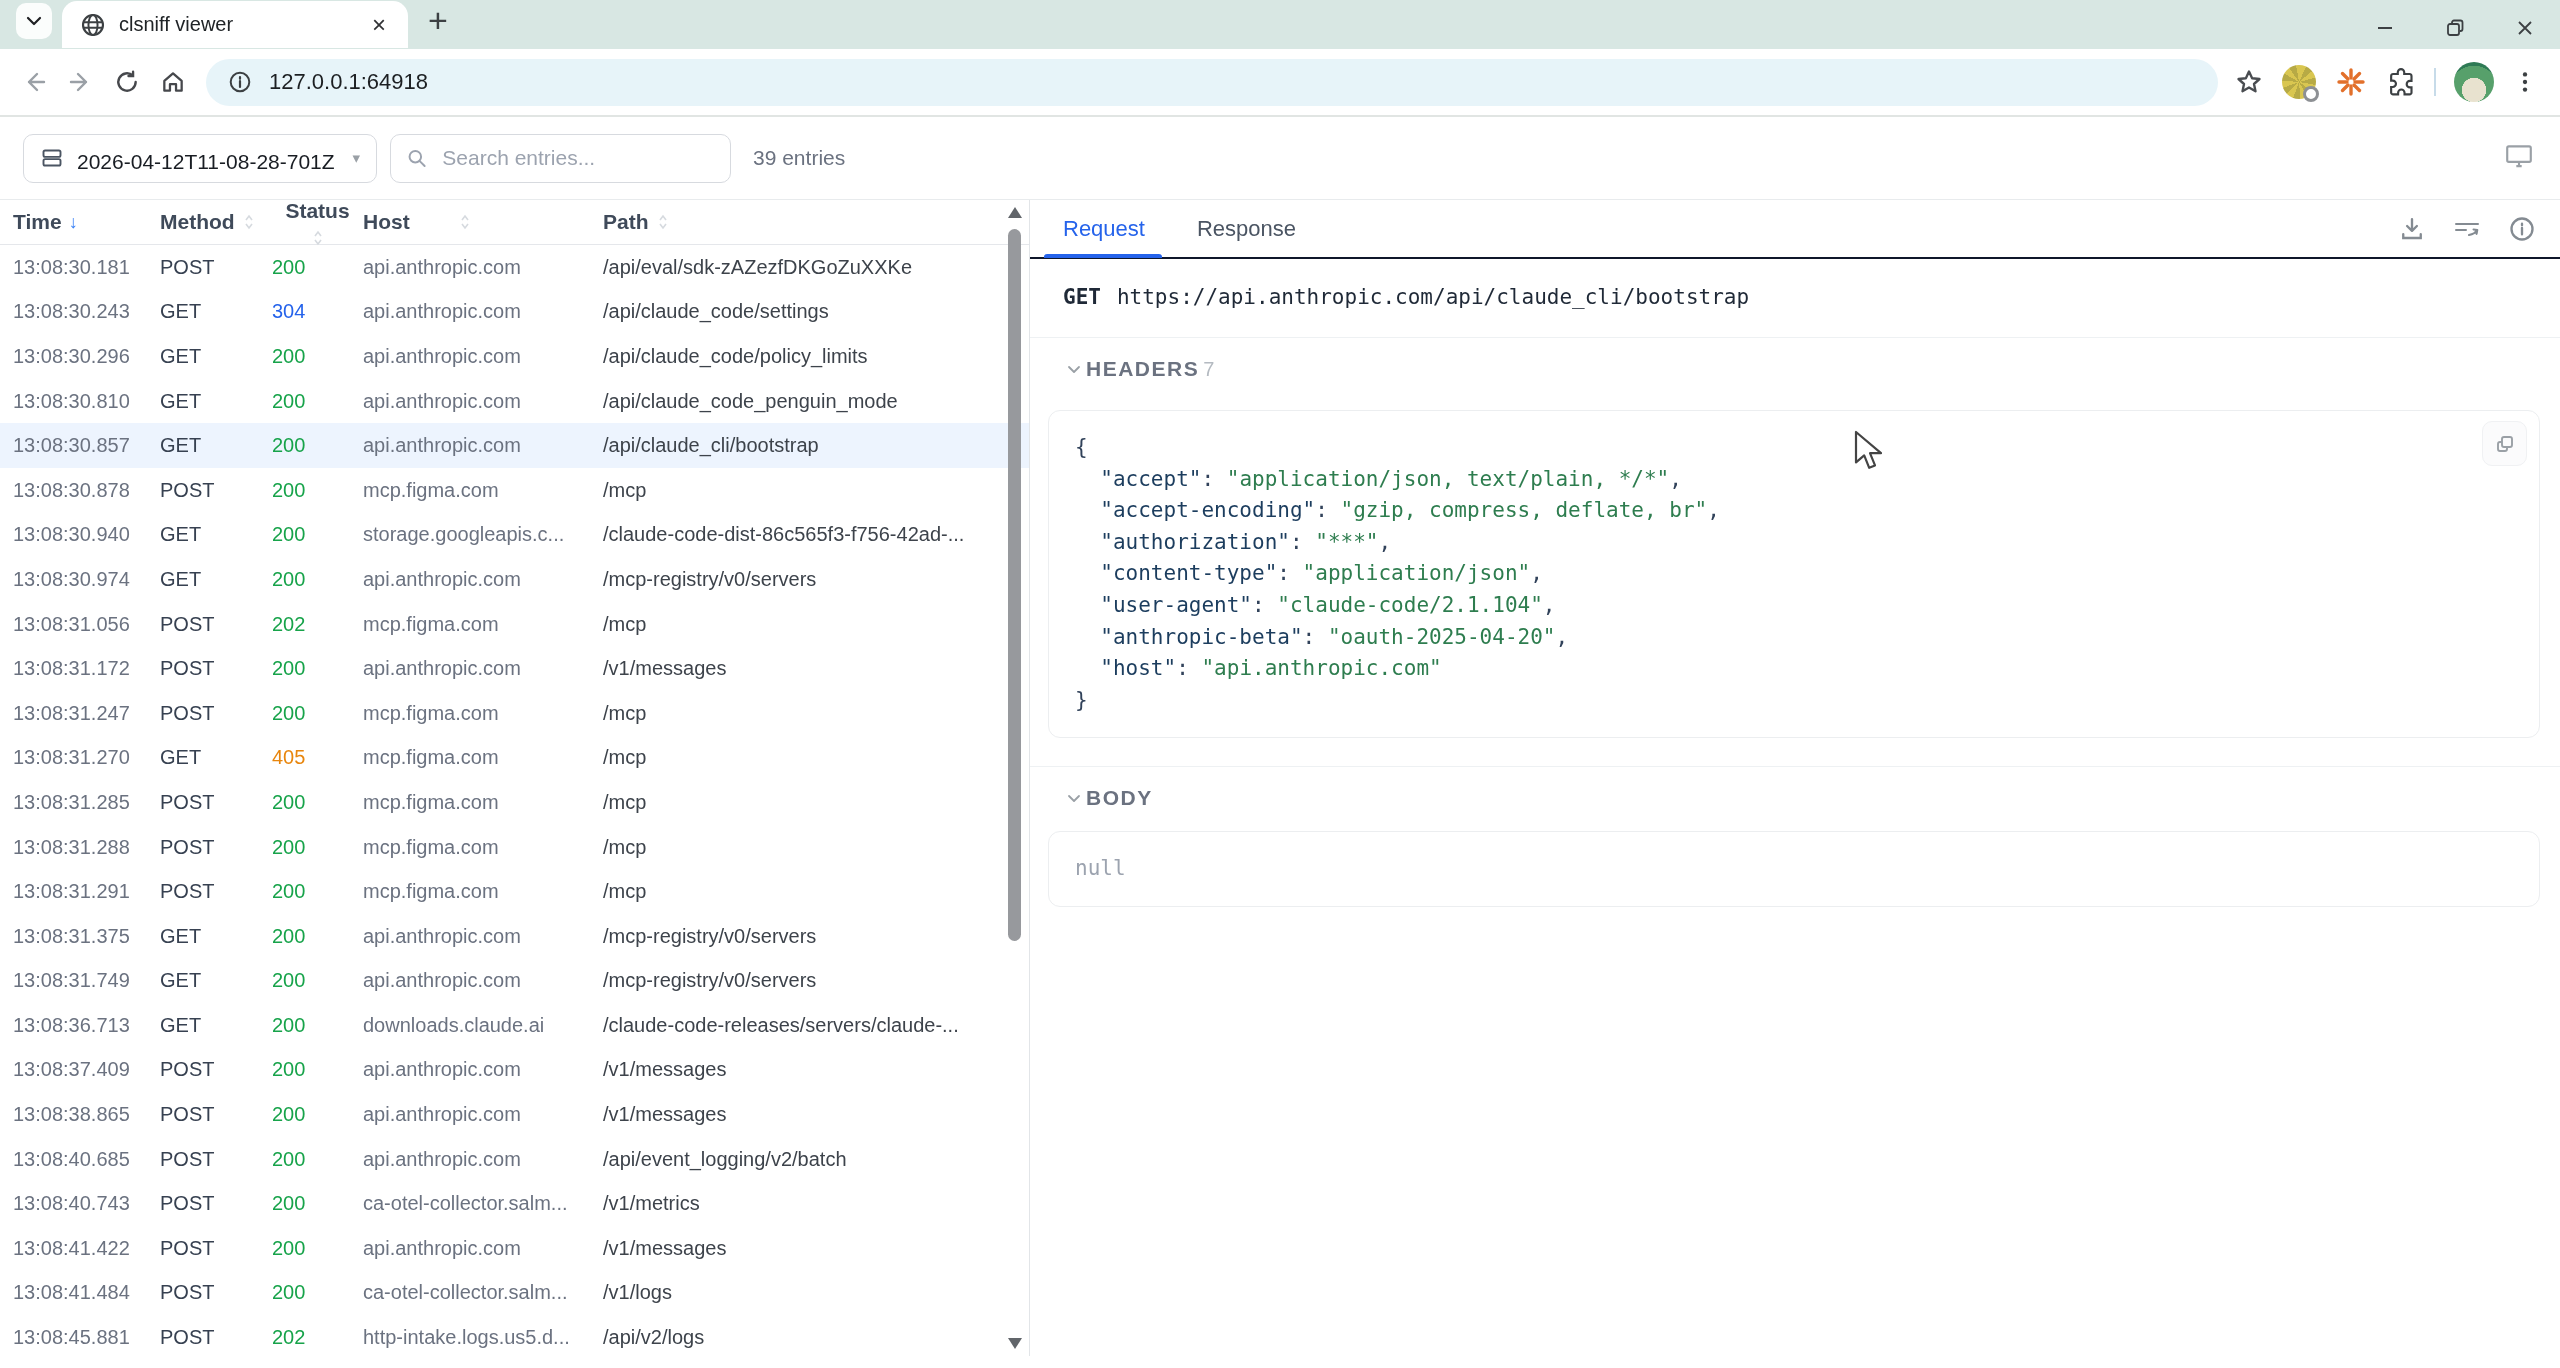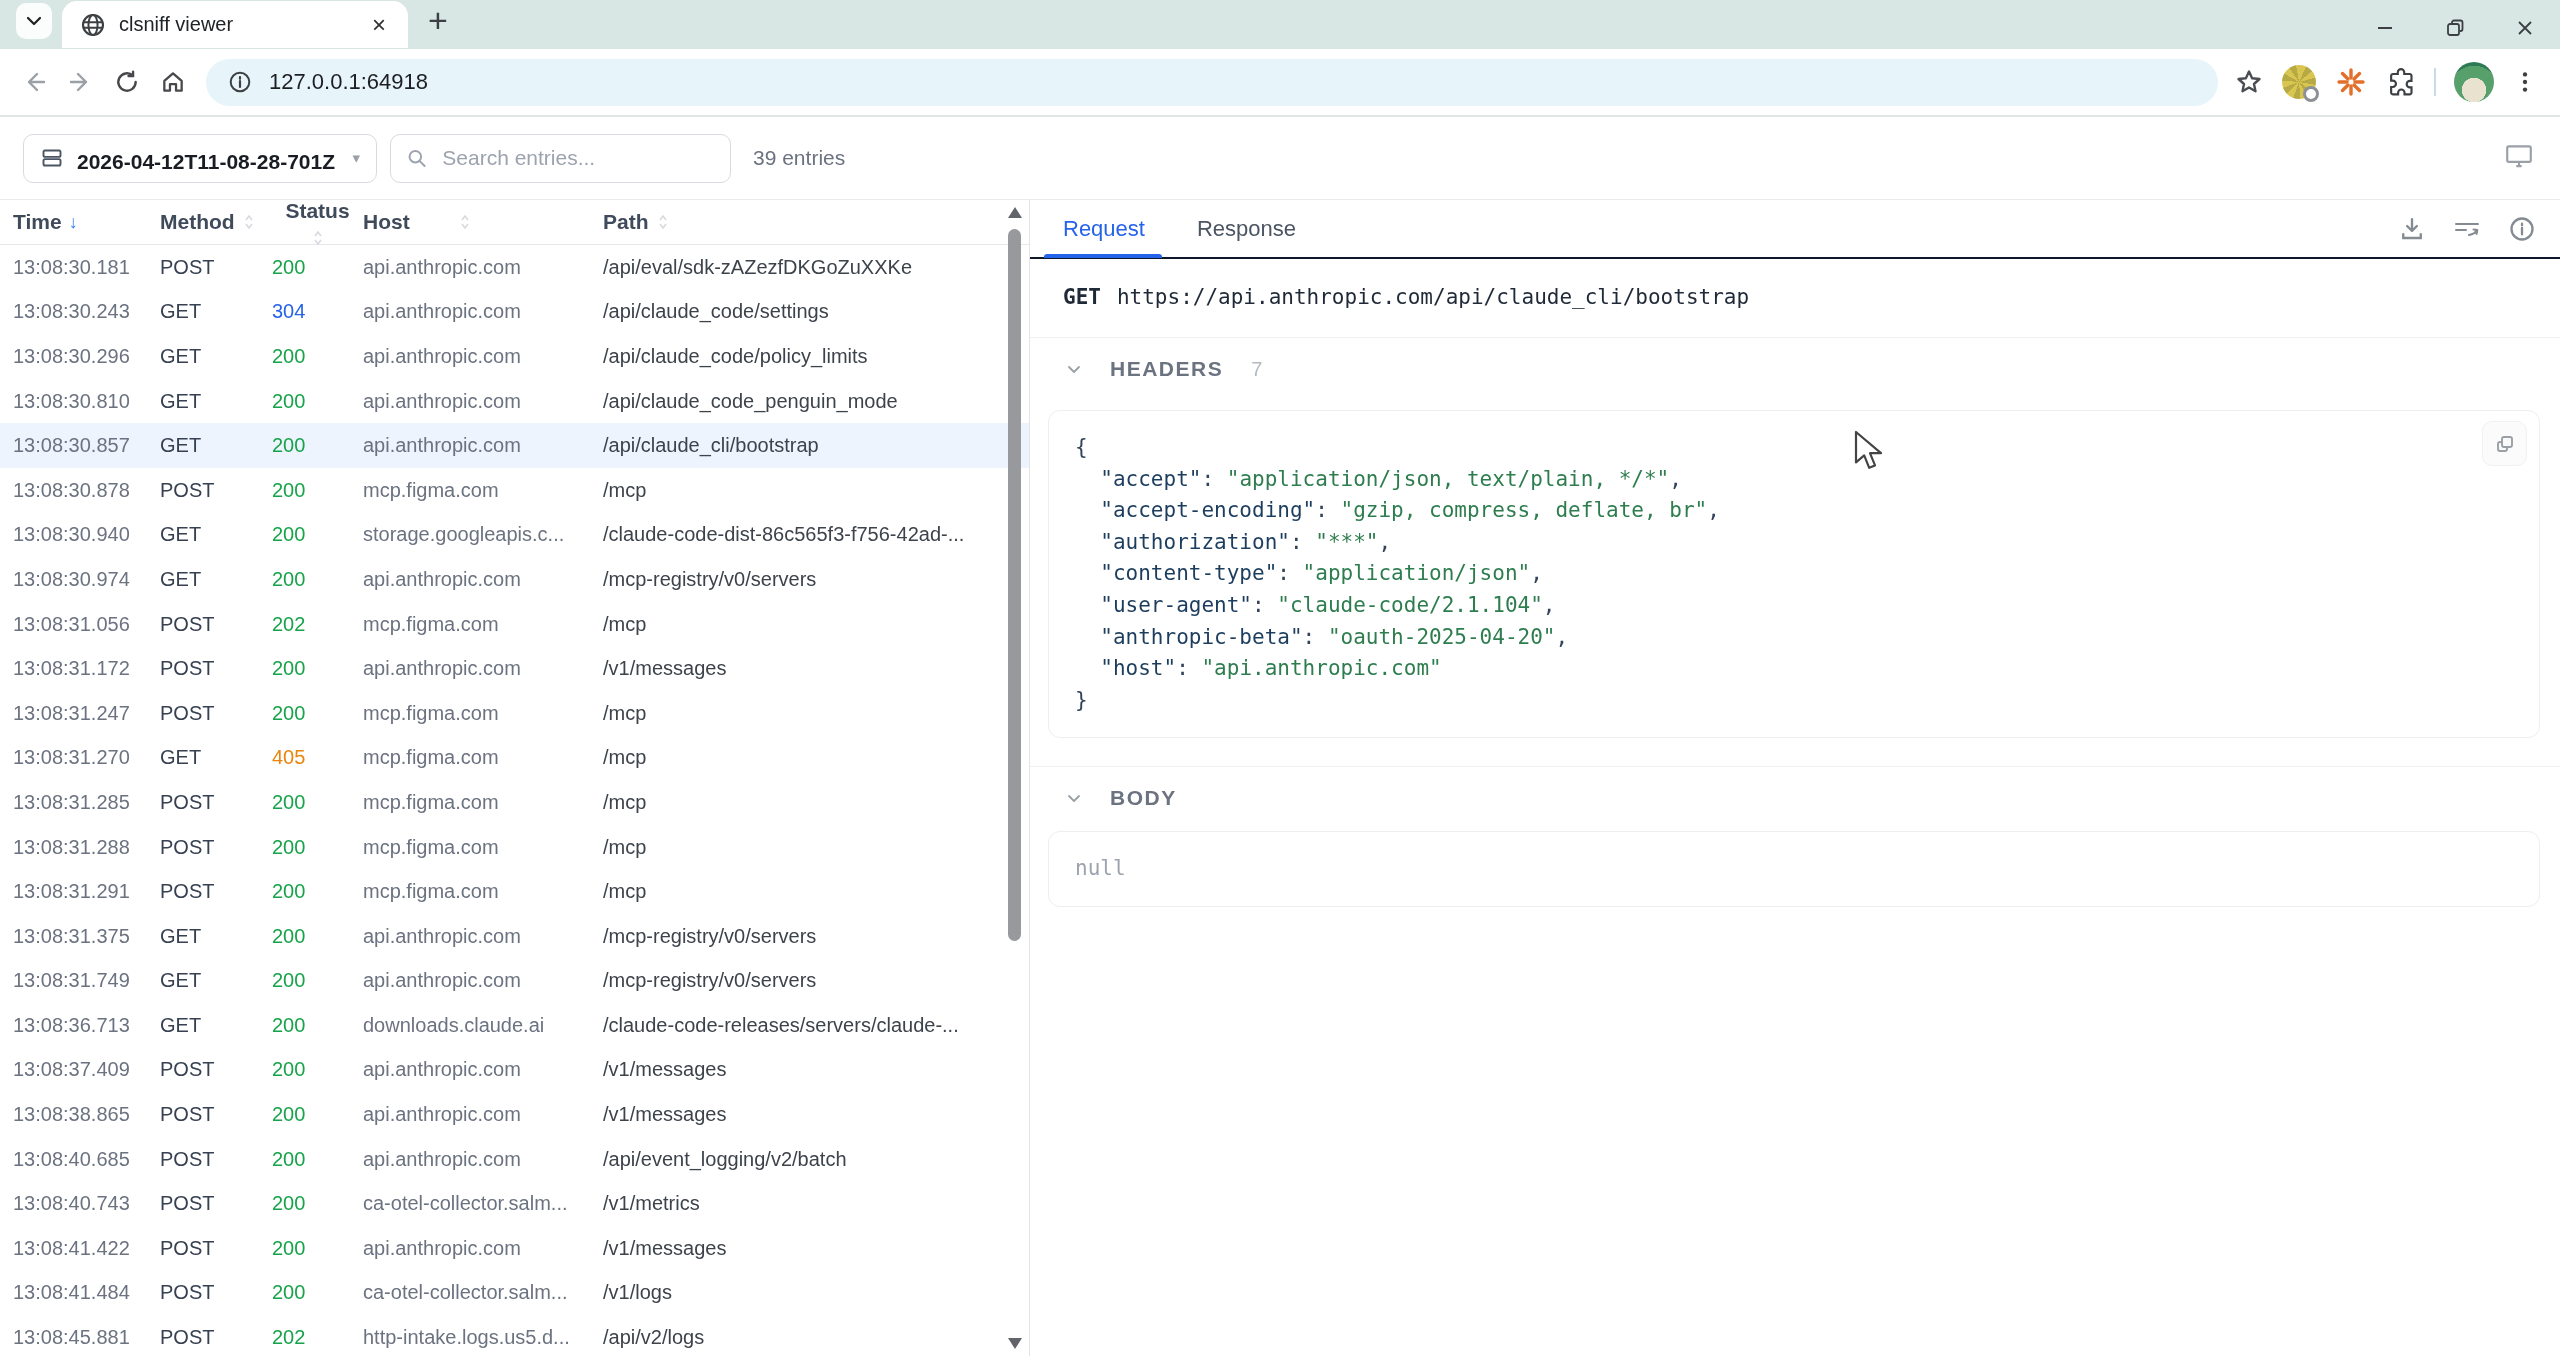--- a/index.html
+++ b/index.html
@@ -36,21 +36,21 @@
   .ext-badge1 .dot { position:absolute; right:-3px; bottom:-3px; width:16px; height:16px; background:#fff;
     border:3px solid #8d9094; border-radius:50%; }
   .avatar { width:40px; height:40px; border-radius:50%;
     background:radial-gradient(circle at 50% 70%, #e8e2cf 0 35%, #57a06b 36% 70%, #2e7a55 71%); }
   .vsep { width:2px; height:28px; background:#c7dbe9; }
 
   
   .app-toolbar { height:82px; background:#fff; display:flex; align-items:center; padding-left:23px; }
   .capture-dd { height:49px; width:354px; border:1px solid #d7dadf; border-radius:10px; background:#fff;
     display:flex; align-items:center; padding:0 16px; gap:13px; }
-  .dd-label { font-size:21px; color:#191d23; font-weight:700; white-space:nowrap;margin-top:7px; }
+  .dd-label { font-size:21px; color:#191d23; font-weight:400; white-space:nowrap;margin-top:7px; }
   .dd-caret { margin-left:auto; color:#9aa0a6; font-size:15px; }
   .search-box { margin-left:13px; width:341px; height:49px; border:1px solid #d7dadf; border-radius:10px;
     display:flex; align-items:center; padding:0 15px; gap:13px; }
   .search-box input { border:none; outline:none; font-size:21px; color:#ec4899; width:100%;
     font-family:"Liberation Sans", sans-serif; background:transparent; }
   .search-box input::placeholder { color:#9ca3af; }
   .entries { margin-left:22px; font-size:21px; color:#6b7280; }
   .monitor-wrap { margin-left:auto; margin-right:26px; }
 
   
@@ -87,21 +87,21 @@
   .rp-tab { font-size:22px; height:100%; display:flex; align-items:center; position:relative; margin-right:52px; color:#4b5563; }
   .rp-tab.active { color:#2563eb; font-weight:500; }
   .rp-tab.active::after { content:""; position:absolute; left:-19px; right:-17px; bottom:-1px; height:4px;
     background:#2563eb; border-radius:3px 3px 0 0; }
   .rp-actions { margin-left:auto; margin-right:24px; display:flex; align-items:center; gap:26px; }
   .icon-btn { display:flex; align-items:center; justify-content:center; }
 
   .request-line { margin:26px 0 0 33px; font-size:21px; color:#1f2937; }
   .request-line .method { font-weight:700; margin-right:16px; }
   .section-div { border-top:1px solid #eef1f3; margin-top:28px; }
-  .section-header { display:flex; align-items:center; gap:28px; margin:16px 0 0 36px; height:30px; }
+  .section-header { display:flex; align-items:center; gap:4px; margin:16px 0 0 36px; height:30px; }
   .sh-label { font-size:21px; font-weight:700; color:#6b7280; letter-spacing:1.5px; }
   .sh-count { font-size:20px; color:#b4bac1; }
 
   .code-box { position:relative; margin:26px 20px 0 18px; border:1px solid #eceef0; border-radius:12px;
     padding:21px 24px 21px 26px; background:#fff; }
   .code-box pre { margin:0; font-family:"DejaVu Sans Mono", monospace; font-size:21px; line-height:31.6px; color:#31425a; }
   .j-k { color:#1c3d5e; }
   .j-p { color:#31425a; }
   .j-s { color:#2e7d4f; }
   .copy-btn { position:absolute; top:10px; right:12px; width:45px; height:45px; border:1px solid #f0f1f3;

